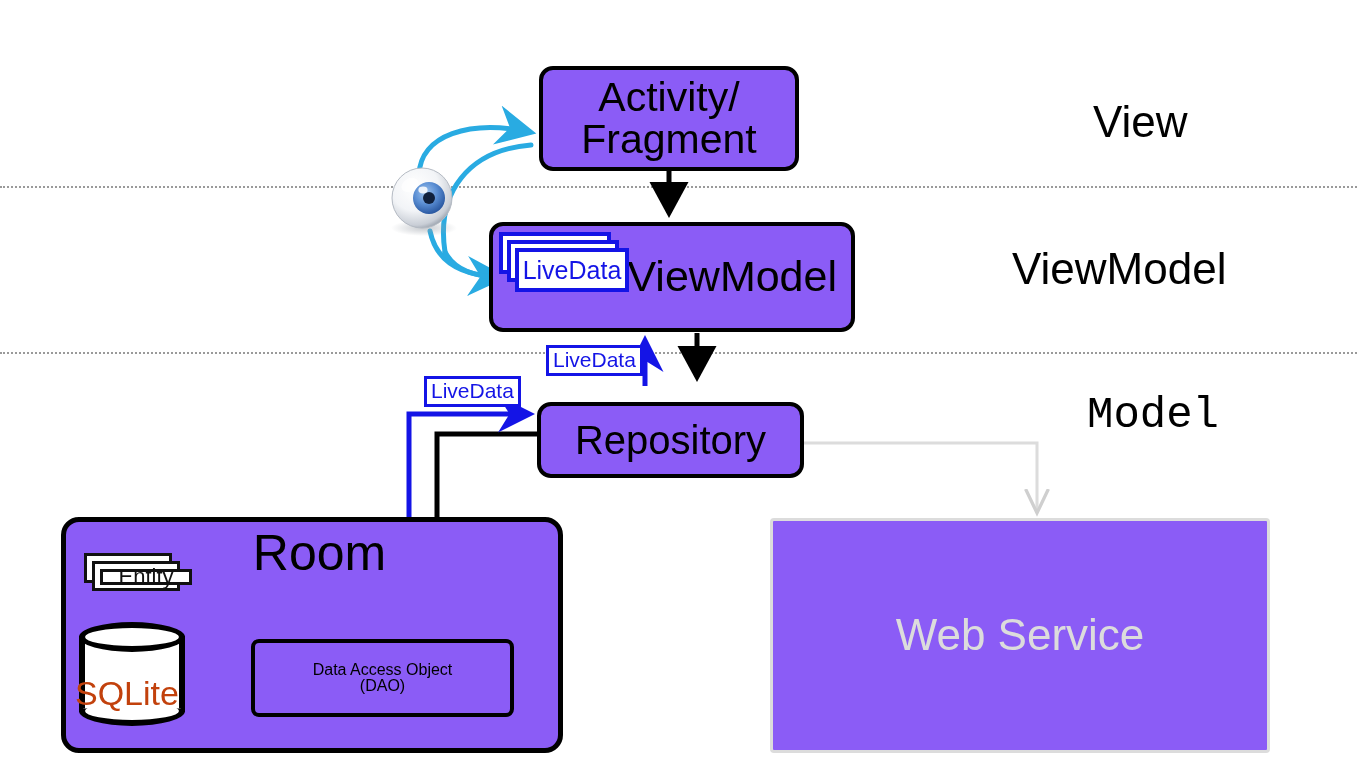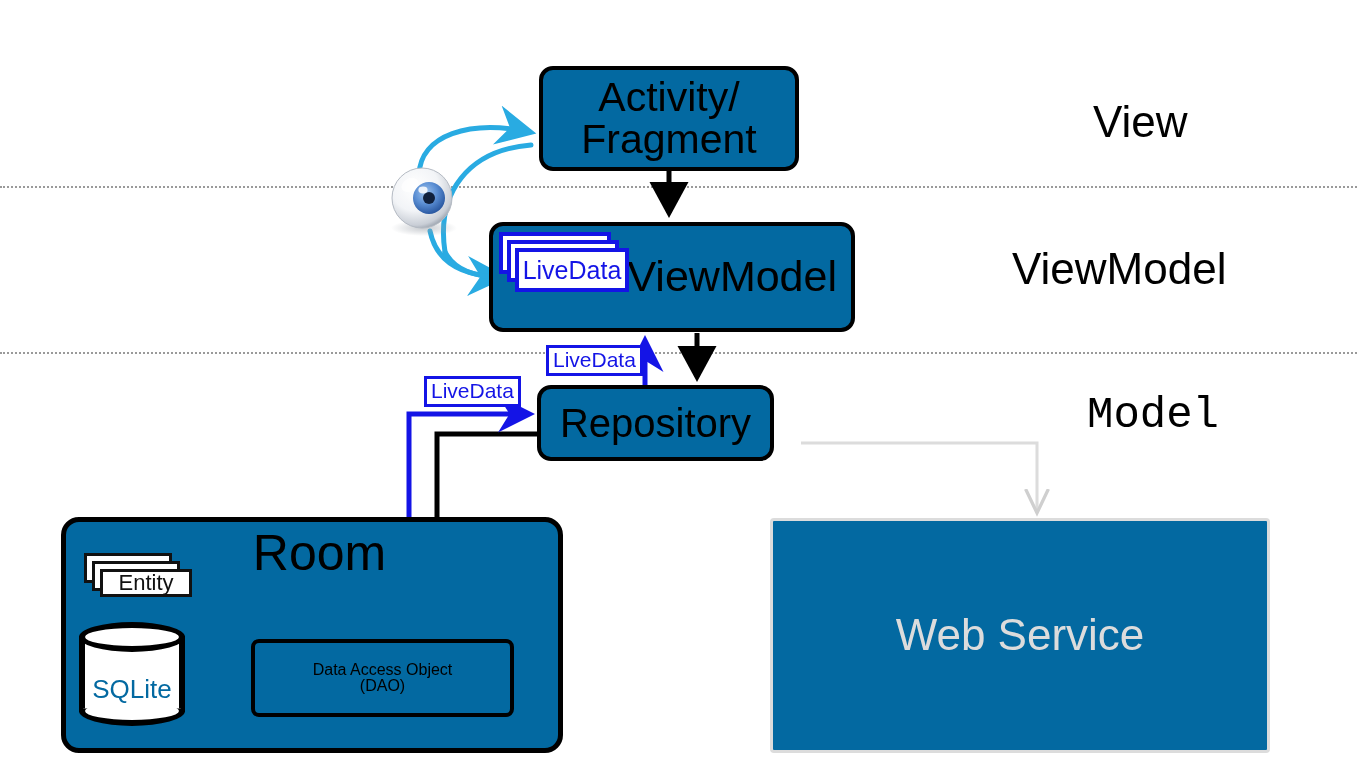--- a/index.html
+++ b/index.html
@@ -25,21 +25,21 @@
     top: 0;
     width: 1357px;
     height: 771px;
     pointer-events: none;
   }
 
   
   .node {
     position: absolute;
     box-sizing: border-box;
-    background: #0369a1;
+    background: #8b5cf6;
     border: 4px solid #000000;
     border-radius: 14px;
     display: flex;
     align-items: center;
     justify-content: center;
     text-align: center;
     line-height: 1.02;
   }
   .node .nlabel {
     display: block;
@@ -50,21 +50,21 @@
     left: 539px; top: 66px; width: 260px; height: 105px;
     font-size: 41px;
   }
   #viewmodel {
     left: 489px; top: 222px; width: 366px; height: 110px;
     justify-content: flex-end;
     padding-right: 14px;
     font-size: 43px;
   }
   #repository {
-    left: 537px; top: 385px; width: 237px; height: 76px;
+    left: 537px; top: 402px; width: 267px; height: 76px;
     font-size: 40px;
   }
   #dao {
     left: 251px; top: 639px; width: 263px; height: 78px;
     font-size: 16px;
     border-width: 4px;
     border-radius: 8px;
   }
   #room-box {
     left: 61px; top: 517px; width: 502px; height: 236px;
@@ -165,21 +165,21 @@
     box-sizing: border-box;
     background: #ffffff;
     border: 3px solid #111111;
     width: 88px;
     height: 30px;
   }
   #entity-stack .e-card.c1 { left: 0px;  top: 0px; }
   #entity-stack .e-card.c2 { left: 8px;  top: 8px; }
   #entity-stack .e-card.c3 {
     left: 16px; top: 16px;
-    width: 92px; height: 28px;
+    width: 92px; height: 16px;
     display: flex; align-items: center; justify-content: center;
     font-size: 22px;
     color: #111;
   }
 
   
   #sqlite {
     position: absolute;
     left: 79px;
     top: 622px;
@@ -215,23 +215,22 @@
     border: 6px solid #000;
     border-radius: 50%;
     background: #fff;
     clip-path: inset(42% 0 0 0);
   }
   #sqlite .cyl-label {
     position: absolute;
     left: -4px;
     top: 52px;
     width: 114px;
-    text-align: center;
-    font-size: 26px;
-    color: #0369a1;
+    font-size: 34px;
+    color: #c2410c;
     z-index: 3;
   }
 
   
   #observer-eye {
     position: absolute;
     left: 390px;
     top: 168px;
     width: 74px;
     height: 74px;

